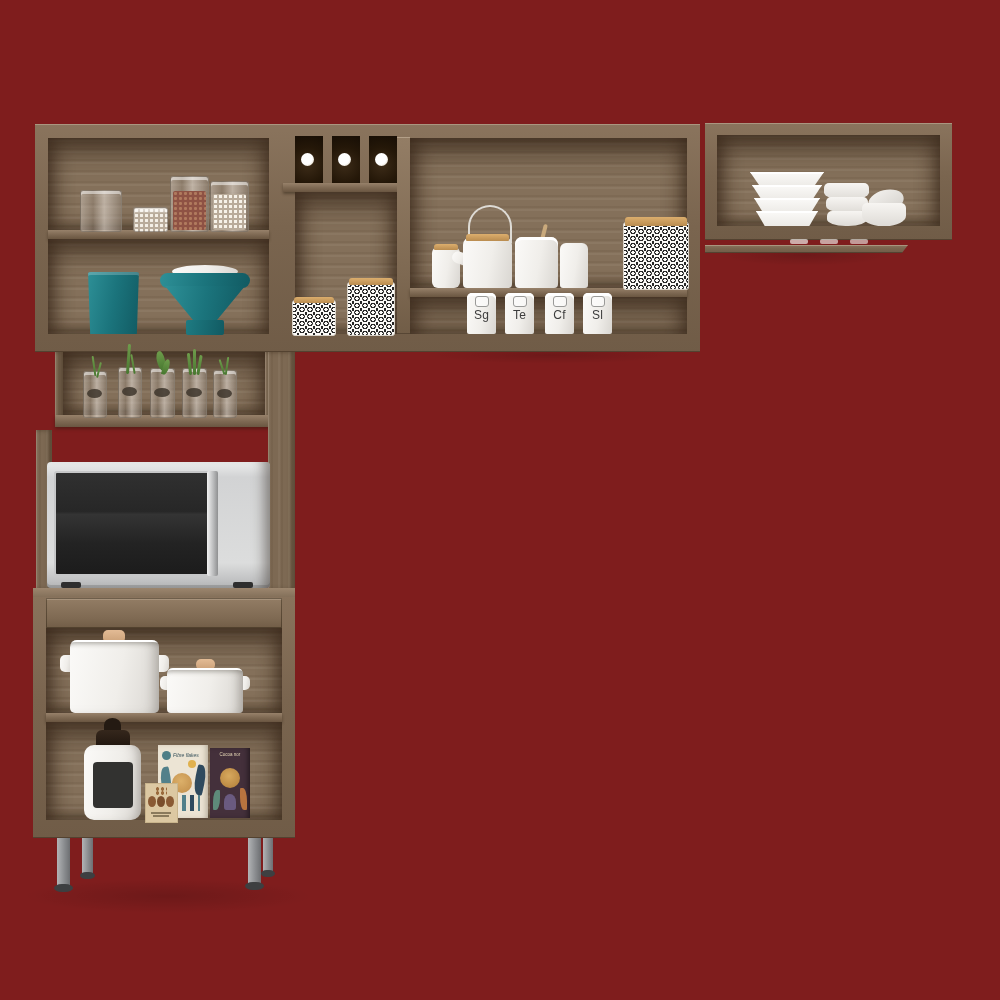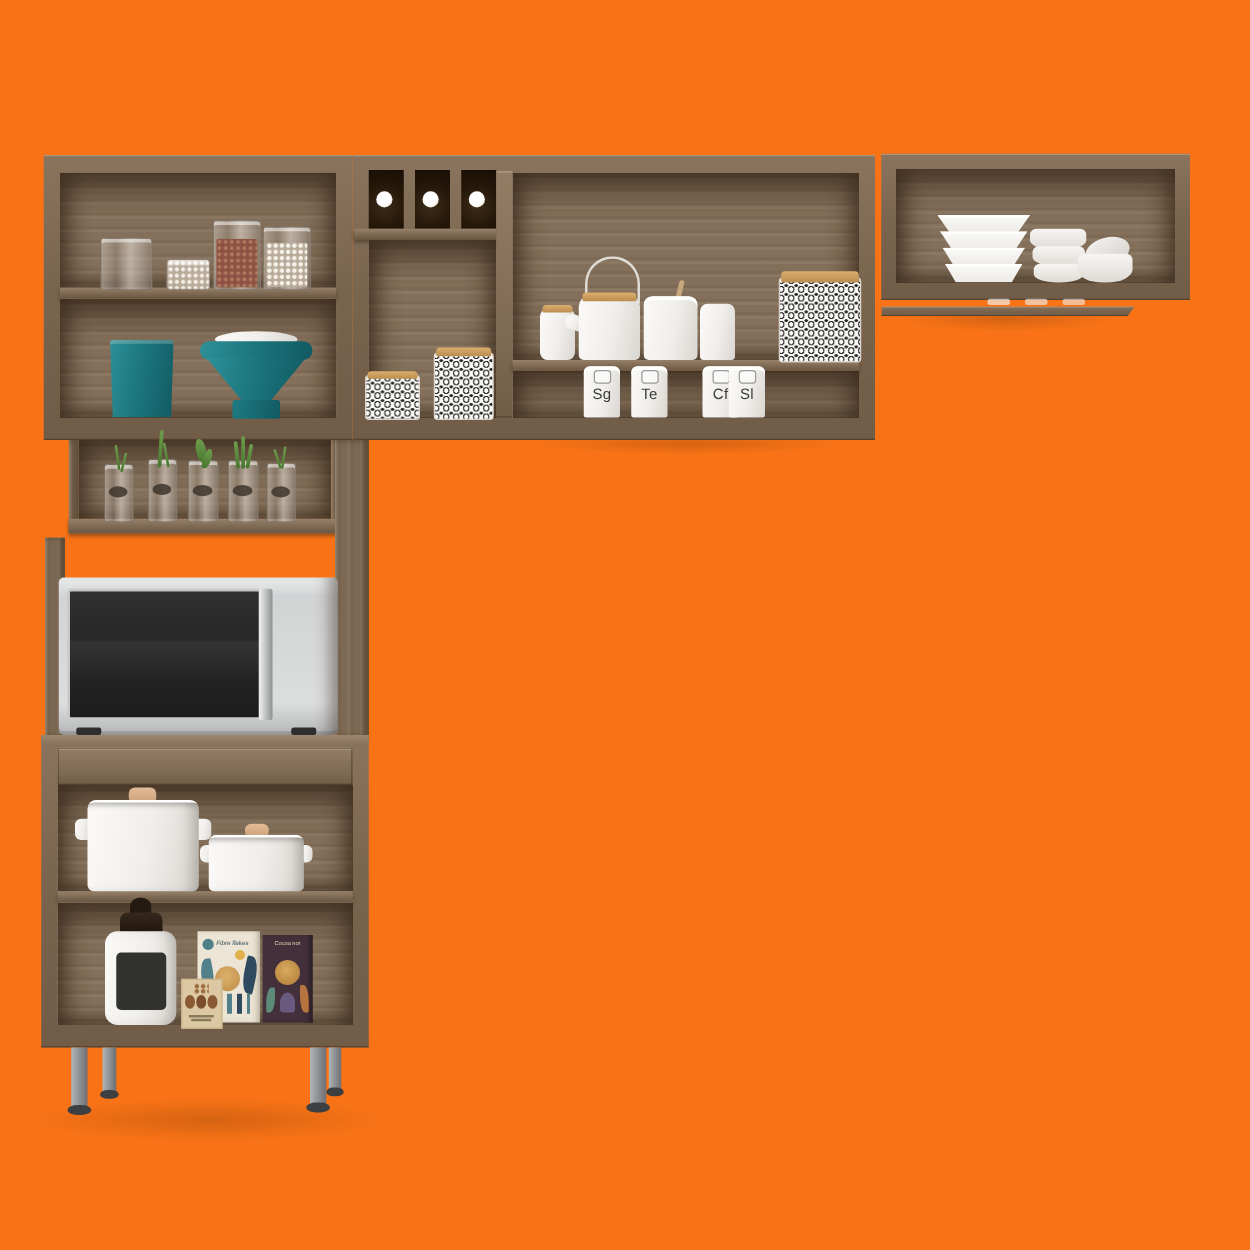--- a/index.html
+++ b/index.html
@@ -1,16 +1,16 @@
 <!DOCTYPE html>
 <html><head>
 <meta charset="utf-8">
 <style>
   html,body{margin:0;padding:0;background:#fff;font-family:"Liberation Sans",sans-serif;}
-  #stage{position:relative;width:1000px;height:1000px;background:#f97316;overflow:hidden;}
+  #stage{position:relative;width:1000px;height:1000px;background:#7f1d1d;overflow:hidden;}
   .abs{position:absolute;}
   
   .woodF{background:linear-gradient(180deg,#8a745d 0%,#7a654f 45%,#705c47 100%);
          box-shadow:inset 0 1px 0 rgba(255,240,220,.28), inset 0 -1px 0 rgba(40,28,16,.4);}
   .woodFL{background:linear-gradient(180deg,#937d65,#7e6952 70%,#715d47);
          box-shadow:inset 0 1px 0 rgba(255,240,220,.3), inset 0 -1px 0 rgba(40,28,16,.35);}
   .woodTop{background:linear-gradient(180deg,#9c866e,#84705a);}
   .back{background-color:#84705a;
         background-image:repeating-linear-gradient(0deg, rgba(255,244,228,.06) 0 2px, rgba(62,44,24,.09) 3px 5px, rgba(0,0,0,0) 5px 11px);
         box-shadow:inset 0 16px 22px rgba(45,30,16,.55), inset 10px 0 16px rgba(45,30,16,.35),
@@ -118,21 +118,21 @@
   </div>
 
   <div class="abs white" style="left:467px;top:293px;width:29px;height:41px;border-radius:5px 5px 2px 2px;box-shadow:inset 0 3px 0 #fff;">
     <div class="clamp"></div>
     <div class="canLabel">Sg</div>
   </div>
   <div class="abs white" style="left:505px;top:293px;width:29px;height:41px;border-radius:5px 5px 2px 2px;box-shadow:inset 0 3px 0 #fff;">
     <div class="clamp"></div>
     <div class="canLabel">Te</div>
   </div>
-  <div class="abs white" style="left:545px;top:293px;width:29px;height:41px;border-radius:5px 5px 2px 2px;box-shadow:inset 0 3px 0 #fff;margin-left:17px;">
+  <div class="abs white" style="left:545px;top:293px;width:29px;height:41px;border-radius:5px 5px 2px 2px;box-shadow:inset 0 3px 0 #fff;">
     <div class="clamp"></div>
     <div class="canLabel">Cf</div>
   </div>
   <div class="abs white" style="left:583px;top:293px;width:29px;height:41px;border-radius:5px 5px 2px 2px;box-shadow:inset 0 3px 0 #fff;">
     <div class="clamp"></div>
     <div class="canLabel">Sl</div>
   </div>
 
   <div class="abs woodF" style="left:705px;top:123px;width:247px;height:117px;"></div>
   <div class="abs back" style="left:717px;top:135px;width:223px;height:91px;"></div>

